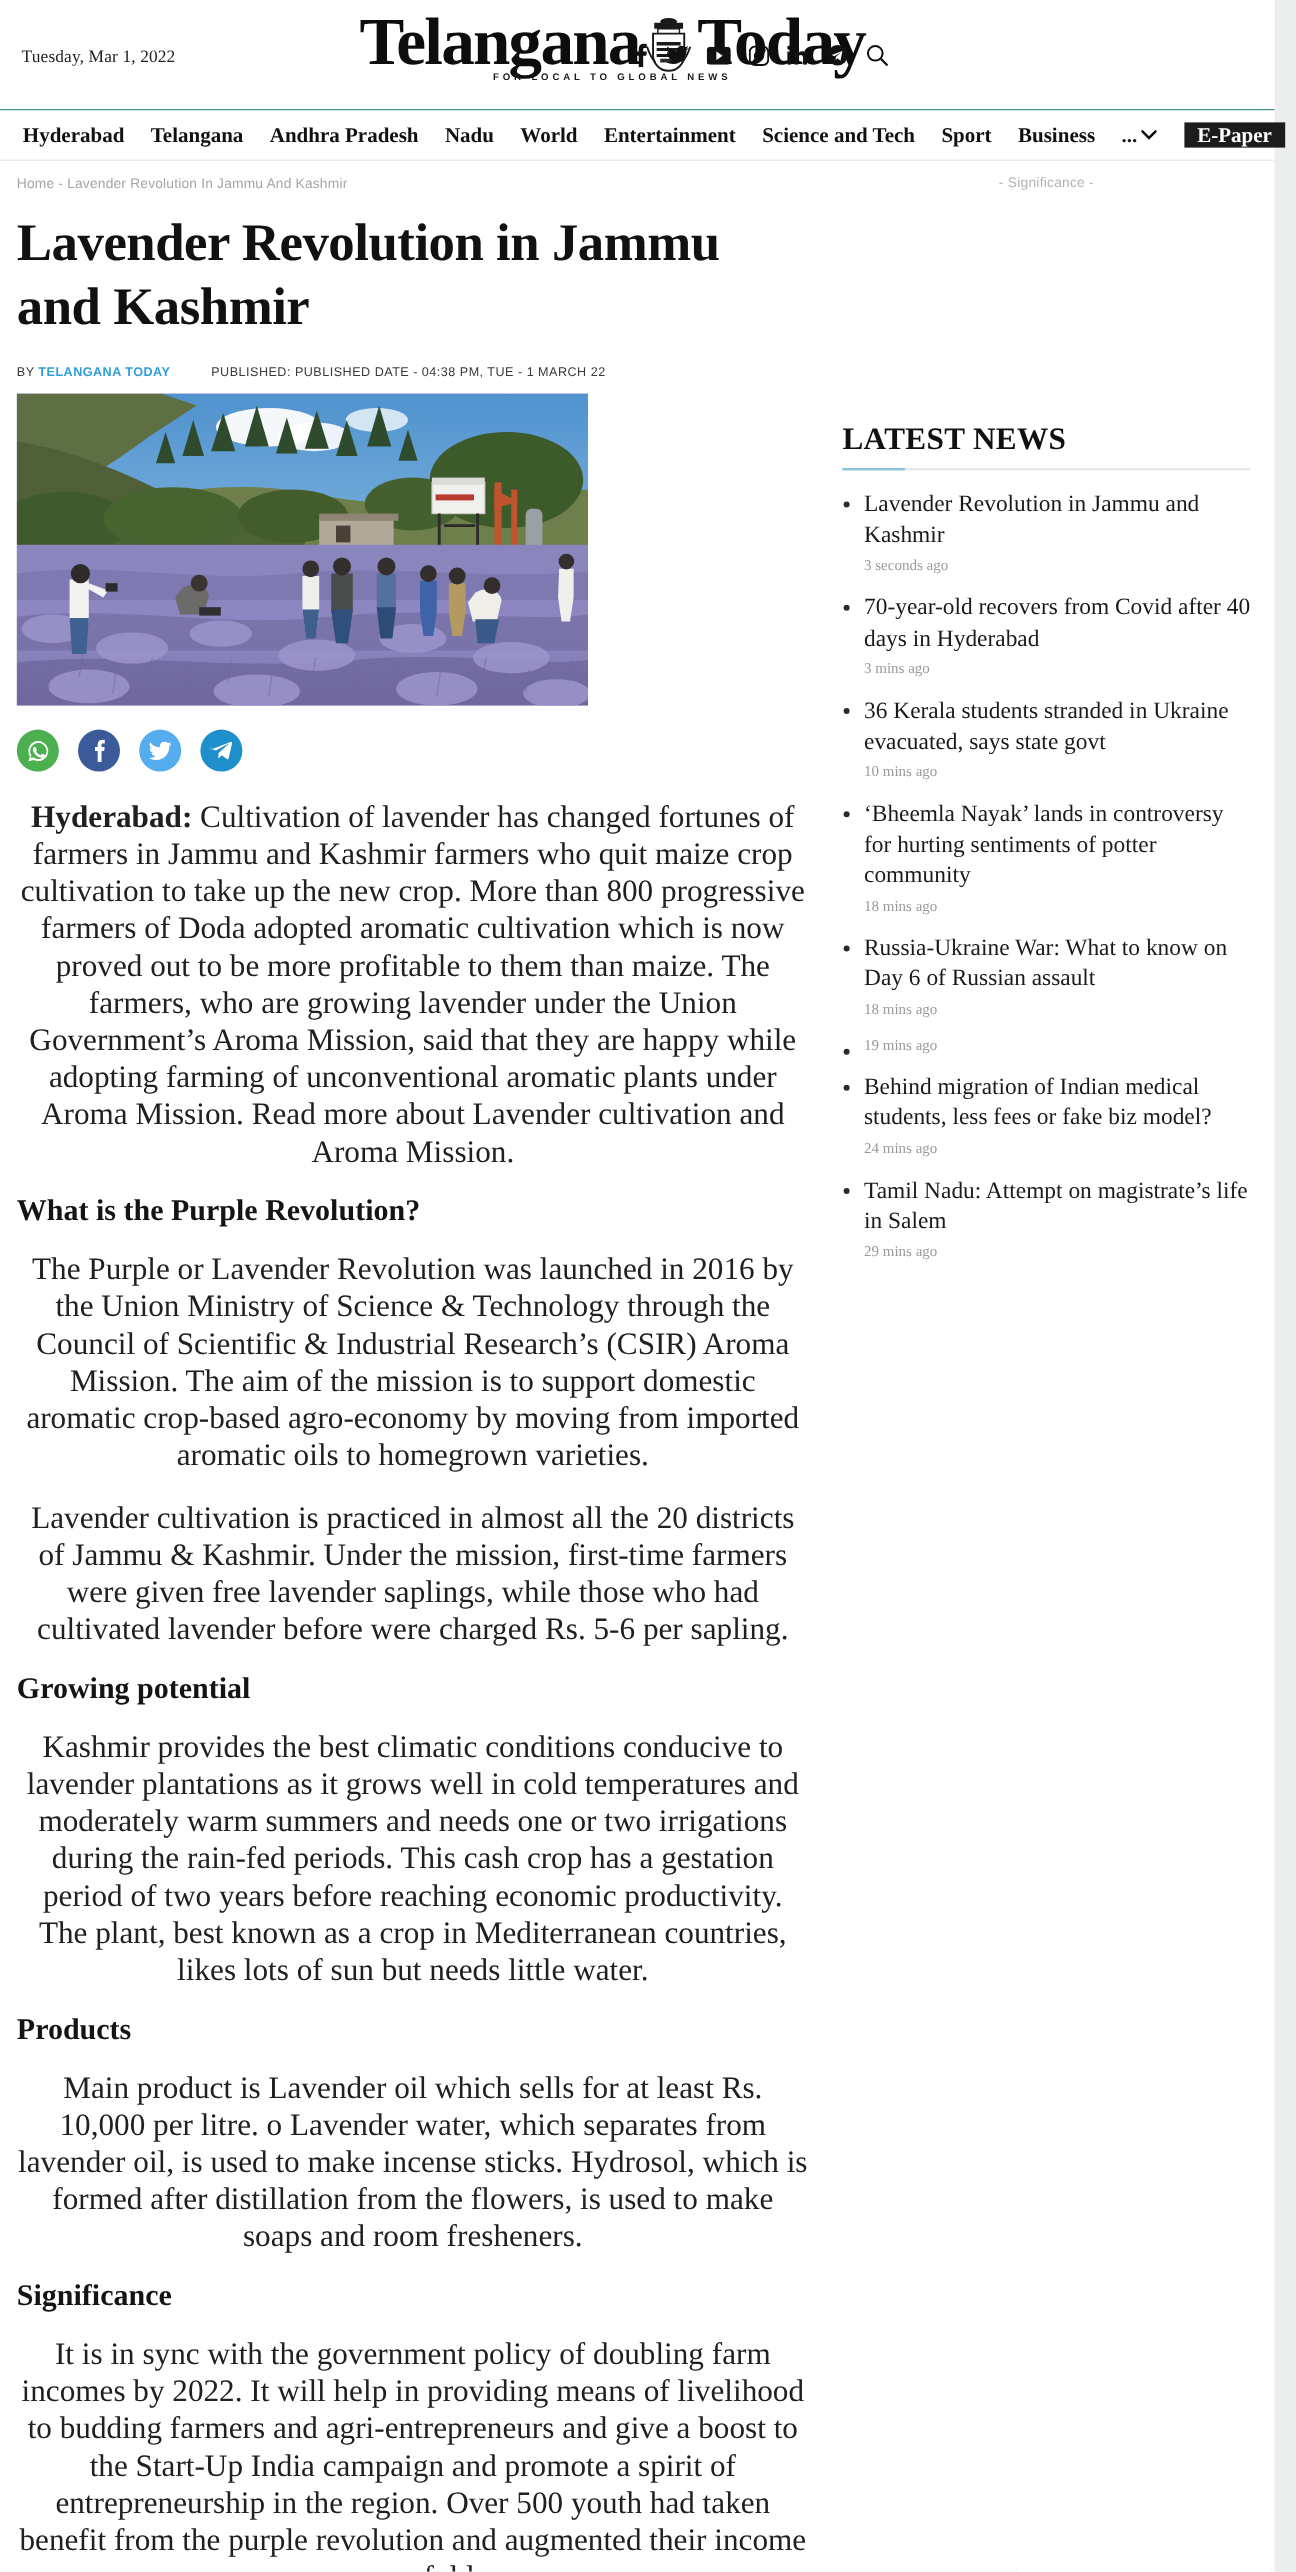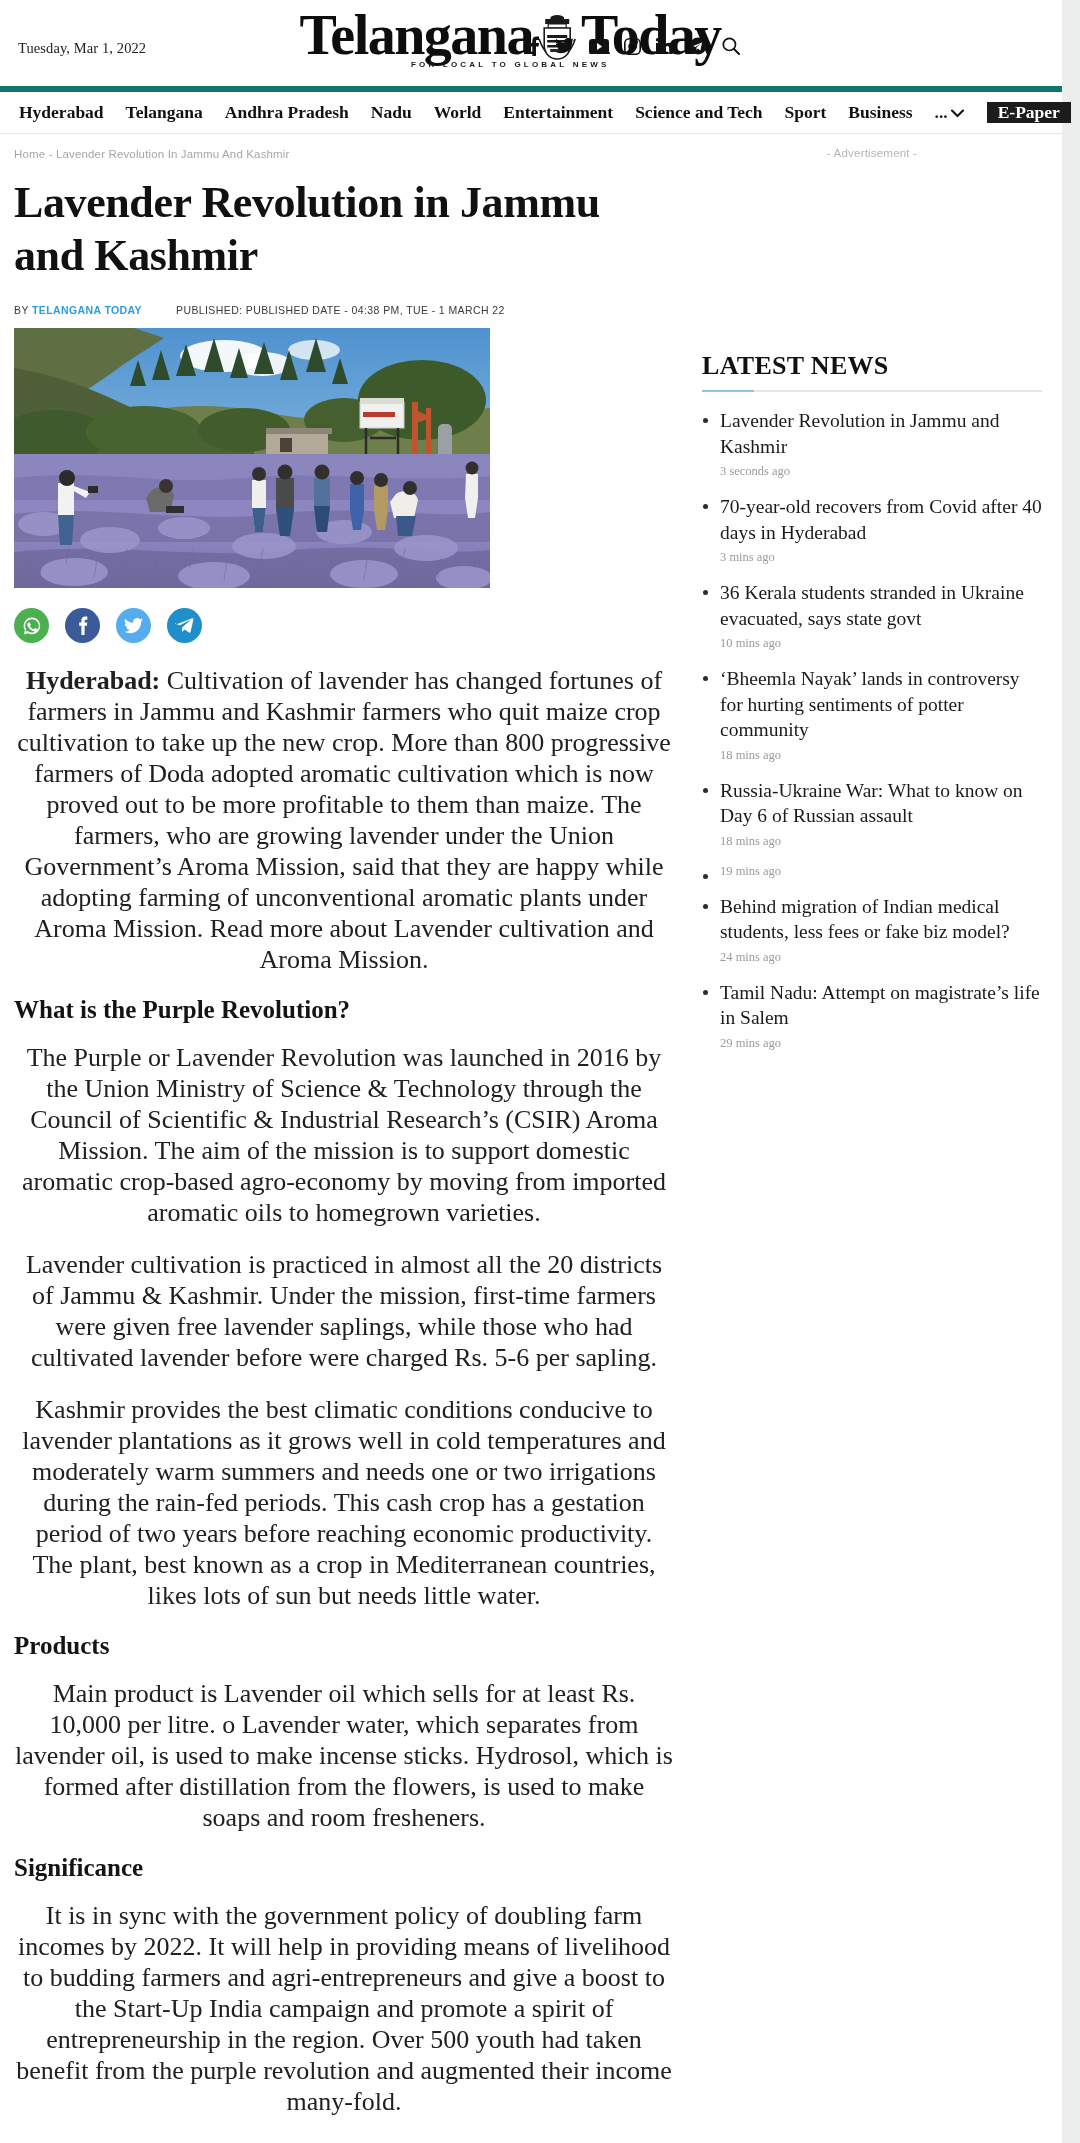--- a/index.html
+++ b/index.html
@@ -19,21 +19,21 @@
     width: 1062px;
     background: #ffffff;
     min-height: 2143px;
   }
 
   
   .masthead {
     position: relative;
     height: 92px;
     background: #fff;
-    border-bottom: 6px solid #0f766e;
+    border-bottom: 1px solid #0f766e;
   }
   .date-line {
     position: absolute;
     left: 18px;
     top: 40px;
     font-family: "Liberation Serif", serif;
     font-size: 14.5px;
     color: #222;
     letter-spacing: .1px;
   }
@@ -519,32 +519,33 @@
         </span>
       </div>
 
       <div class="article">
         <p><b>Hyderabad:</b><span> Cultivation of lavender has changed fortunes of farmers in Jammu and Kashmir farmers who quit maize crop cultivation to take up the new crop. More than 800 progressive farmers of Doda adopted aromatic cultivation which is now proved out to be more profitable to them than maize. The farmers, who are growing lavender under the Union Government’s Aroma Mission, said that they are happy while adopting farming of unconventional aromatic plants under Aroma Mission. Read more about Lavender cultivation and Aroma Mission.</span></p>
 
         <h2>What is the Purple Revolution?</h2>
         <p>The Purple or Lavender Revolution was launched in 2016 by the Union Ministry of Science &amp; Technology through the Council of Scientific &amp; Industrial Research’s (CSIR) Aroma Mission. The aim of the mission is to support domestic aromatic crop-based agro-economy by moving from imported aromatic oils to homegrown varieties.</p>
         <p>Lavender cultivation is practiced in almost all the 20 districts of Jammu &amp; Kashmir. Under the mission, first-time farmers were given free lavender saplings, while those who had cultivated lavender before were charged Rs. 5-6 per sapling.</p>
 
+        <h2>Growing potential</h2>
         <p>Kashmir provides the best climatic conditions conducive to lavender plantations as it grows well in cold temperatures and moderately warm summers and needs one or two irrigations during the rain-fed periods. This cash crop has a gestation period of two years before reaching economic productivity. The plant, best known as a crop in Mediterranean countries, likes lots of sun but needs little water.</p>
 
         <h2>Products</h2>
         <p>Main product is Lavender oil which sells for at least Rs. 10,000 per litre. o Lavender water, which separates from lavender oil, is used to make incense sticks. Hydrosol, which is formed after distillation from the flowers, is used to make soaps and room fresheners.</p>
 
         <h2>Significance</h2>
         <p>It is in sync with the government policy of doubling farm incomes by 2022. It will help in providing means of livelihood to budding farmers and agri-entrepreneurs and give a boost to the Start-Up India campaign and promote a spirit of entrepreneurship in the region. Over 500 youth had taken benefit from the purple revolution and augmented their income many-fold.</p>
       </div>
     </div>
 
     <div class="right-col">
-      <div class="ad-label">- Advertisement -</div>
+      <div class="ad-label">- Significance -</div>
 
       <div class="latest-wrap">
         <div class="latest-title">LATEST NEWS</div>
         <div class="latest-rule"></div>
 
         <ul class="latest-list">
           <li>
             <a href="#" class="ln-title">Lavender Revolution in Jammu and Kashmir</a>
             <span class="ln-time">3 seconds ago</span>
           </li>

